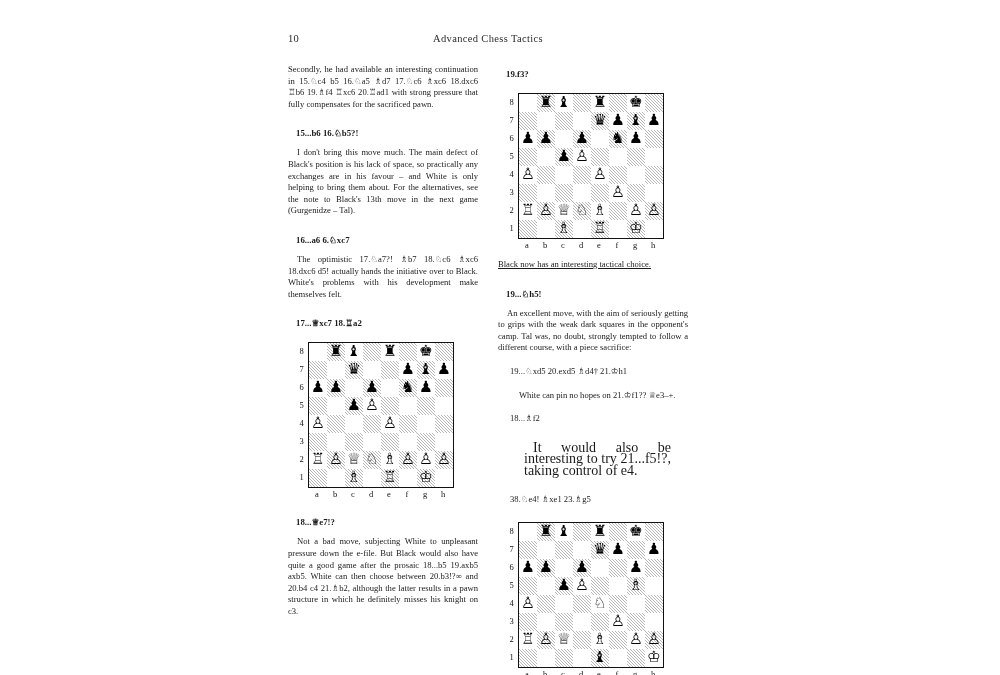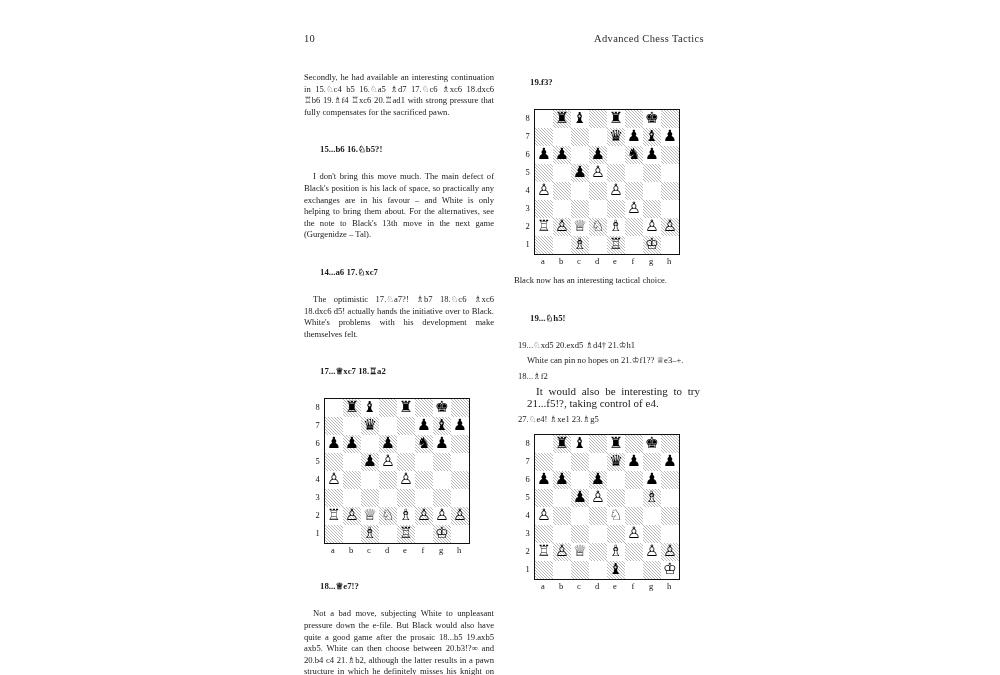--- a/index.html
+++ b/index.html
@@ -15,21 +15,21 @@
     overflow: hidden;
   }
   .page {
     position: relative;
     width: 1000px;
     height: 675px;
     background: #ffffff;
   }
   .content {
     position: absolute;
-    left: 304px;
+    left: 288px;
     top: 30px;
     width: 400px;
     height: 610px;
   }
   
   .runhead {
     position: relative;
     height: 22px;
     font-size: 10.5px;
     color: #2b2b2b;
@@ -39,21 +39,21 @@
     left: 0;
     top: 3px;
     font-size: 10.5px;
     letter-spacing: 0.2px;
   }
   .booktitle {
     position: absolute;
     left: 0;
     right: 0;
     top: 3px;
-    text-align: right;
+    text-align: center;
     font-size: 10.5px;
     letter-spacing: 0.35px;
   }
   
   .cols {
     position: absolute;
     top: 30px;
     left: 0;
     width: 400px;
     height: 580px;
@@ -61,49 +61,49 @@
   .col {
     position: absolute;
     top: 0;
     width: 190px;
     height: 580px;
   }
   .col-left  { left: 0; }
   .col-right { left: 210px; }
 
   p {
-    margin: 12px 0 0 0;
+    margin: 4px 0 0 0;
     font-size: 8.6px;
     line-height: 11.6px;
     text-align: justify;
     text-justify: inter-word;
     hyphens: none;
   }
   p.indent { text-indent: 9px; }
   p.noindent { text-indent: 0; }
   .gap { height: 9px; }
   .gap-sm { height: 5px; }
   .movehead {
     font-weight: bold;
     font-size: 8.8px;
     line-height: 12px;
-    margin: 16px;
+    margin: 8px;
     text-indent: 0;
   }
   .sub {
     font-size: 8.6px;
     line-height: 11.6px;
     text-indent: 0;
-    margin: 4px;
+    margin: 12px;
   }
   .sub-in {
-    font-size: 11px;
+    font-size: 14px;
     line-height: 11.6px;
     text-indent: 9px;
-    margin: 4px;
+    margin: 17px;
     padding-left: 9px;
   }
 
   
   .boardwrap {
     position: relative;
     width: 176px;
     margin: 0 auto;
   }
   .board-outer {
@@ -172,20 +172,21 @@
   .filelab {
     text-align: center;
     font-size: 8.5px;
     color: #111;
   }
   .caption {
     font-size: 8.6px;
     line-height: 11.6px;
     text-indent: 0;
     margin: 0;
+    text-decoration: underline;
   }
 </style>
 </head>
 <body>
 
 <div class="page">
   <div class="content">
 
     <div class="runhead">
       <div class="folio">10</div>
@@ -196,21 +197,21 @@
 
       <div class="col col-left">
 
         <p class="noindent">Secondly, he had available an interesting continuation in 15.♘c4 b5 16.♘a5 ♗d7 17.♘c6 ♗xc6 18.dxc6 ♖b6 19.♗f4 ♖xc6 20.♖ad1 with strong pressure that fully compensates for the sacrificed pawn.</p>
 
         <div class="gap"></div>
         <p class="movehead">15...b6 16.♘b5?!</p>
         <p class="indent">I don't bring this move much. The main defect of Black's position is his lack of space, so practically any exchanges are in his favour – and White is only helping to bring them about. For the alternatives, see the note to Black's 13th move in the next game (Gurgenidze – Tal).</p>
 
         <div class="gap"></div>
-        <p class="movehead">14...a6 17.♘xc7</p>
+        <p class="movehead">16...a6 6.♘xc7</p>
         <p class="indent">The optimistic 17.♘a7?! ♗b7 18.♘c6 ♗xc6 18.dxc6 d5! actually hands the initiative over to Black. White's problems with his development make themselves felt.</p>
 
         <div class="gap"></div>
         <p class="movehead">17...♕xc7 18.♖a2</p>
 
         <div class="gap-sm"></div>
         <div class="boardwrap">
           <div class="board-outer">
             <div class="board-row">
               <div class="ranklabels">
@@ -516,25 +517,26 @@
                 <div class="filelab">h</div>
               </div>
           </div>
         </div>
 
         <div class="gap"></div>
         <p class="caption">Black now has an interesting tactical choice.</p>
 
         <div class="gap"></div>
         <p class="movehead">19...♘h5!</p>
+        <p class="indent">An excellent move, with the aim of seriously getting to grips with the weak dark squares in the opponent's camp. Tal was, no doubt, strongly tempted to follow a different course, with a piece sacrifice:</p>
         <p class="sub">19...♘xd5 20.exd5 ♗d4† 21.♔h1</p>
         <p class="sub" style="text-indent:9px">White can pin no hopes on 21.♔f1?? ♕e3–+.</p>
         <p class="sub">18...♗f2</p>
         <p class="sub-in">It would also be interesting to try 21...f5!?, taking control of e4.</p>
-        <p class="sub">27.♘e4! ♗xe1 23.♗g5</p>
+        <p class="sub">38.♘e4! ♗xe1 23.♗g5</p>
 
         <div class="gap-sm"></div>
         <div class="boardwrap">
           <div class="board-outer">
             <div class="board-row">
               <div class="ranklabels">
                   <div class="ranklab">8</div>
                   <div class="ranklab">7</div>
                   <div class="ranklab">6</div>
                   <div class="ranklab">5</div>

